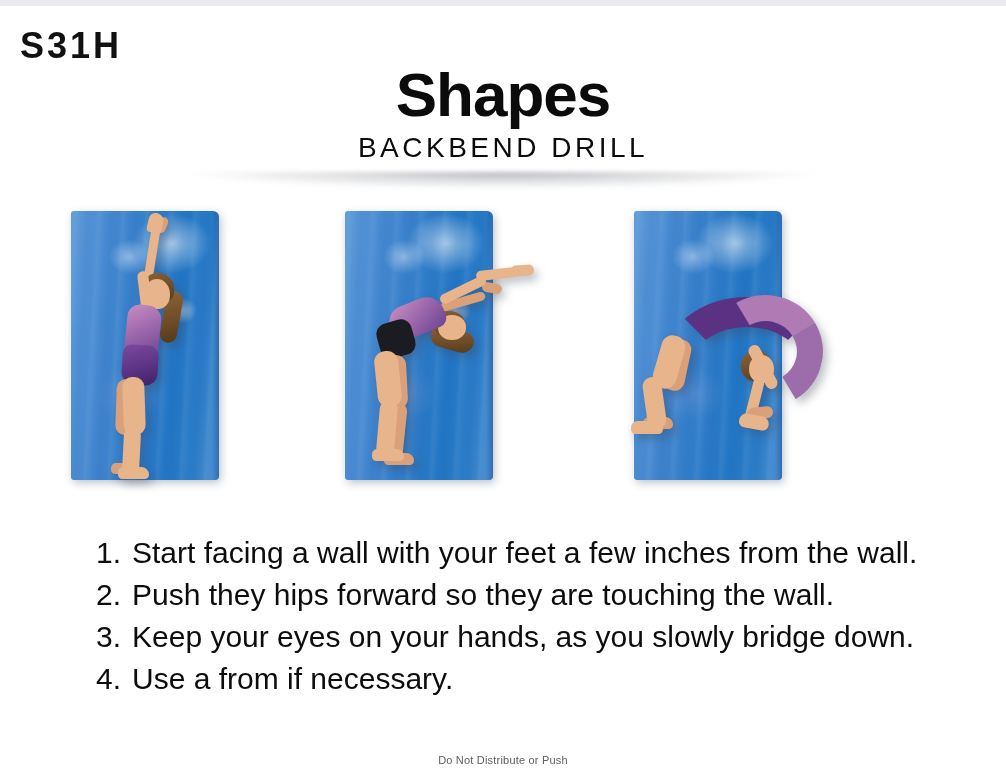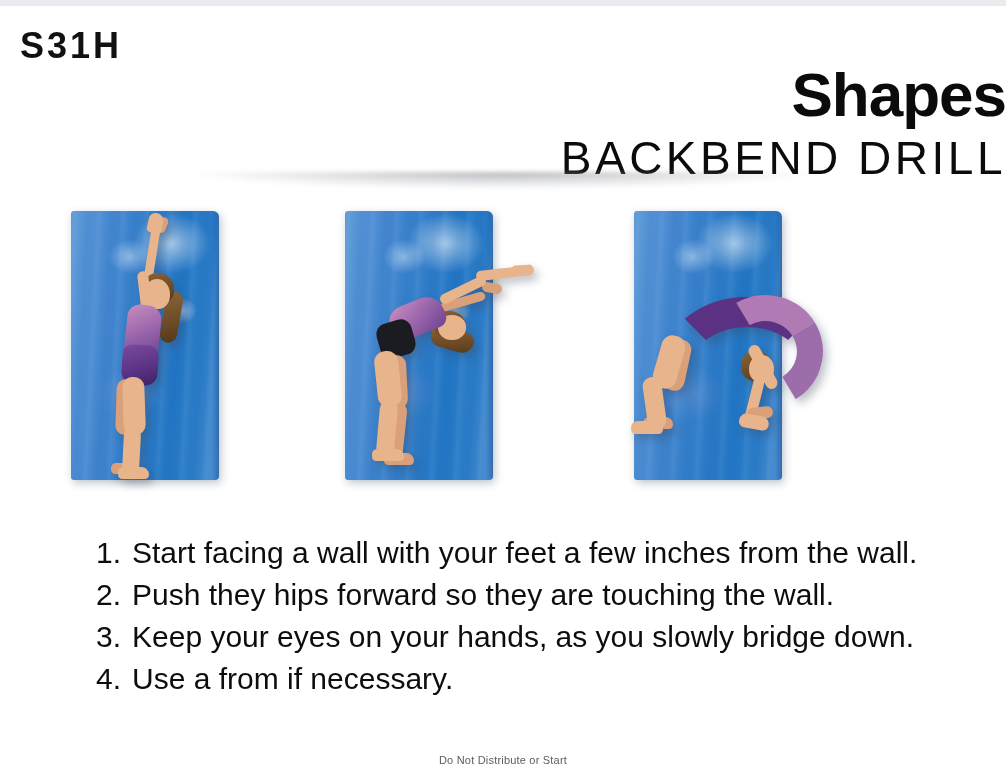--- a/index.html
+++ b/index.html
@@ -32,32 +32,32 @@
     font-weight: 700;
     letter-spacing: 3px;
     line-height: 1;
     color: #111111;
     white-space: nowrap;
   }
   .title-block {
     position: absolute;
     left: 0; top: 62px;
     width: 1006px;
-    text-align: right;
+    text-align: center;
   }
   .title {
     font-size: 62px;
     font-weight: 700;
     letter-spacing: -1px;
     line-height: 1.06;
     color: #0b0b0b;
     margin: 0;
   }
   .subtitle {
-    font-size: 46px;
+    font-size: 28px;
     font-weight: 500;
     letter-spacing: 3.5px;
     line-height: 1.15;
     color: #0b0b0b;
     margin: 4px 0 0 0;
   }
 
   
   .header-shadow {
     position: absolute;
@@ -353,13 +353,13 @@
   <div class="step">
     <span class="step-num">3.</span>
     <span class="step-text">Keep your eyes on your hands, as you slowly bridge down.</span>
   </div>
   <div class="step">
     <span class="step-num">4.</span>
     <span class="step-text">Use a from if necessary.</span>
   </div>
 </div>
 
-<div class="footer">Do Not Distribute or Start</div>
+<div class="footer">Do Not Distribute or Push</div>
 
 </body></html>

